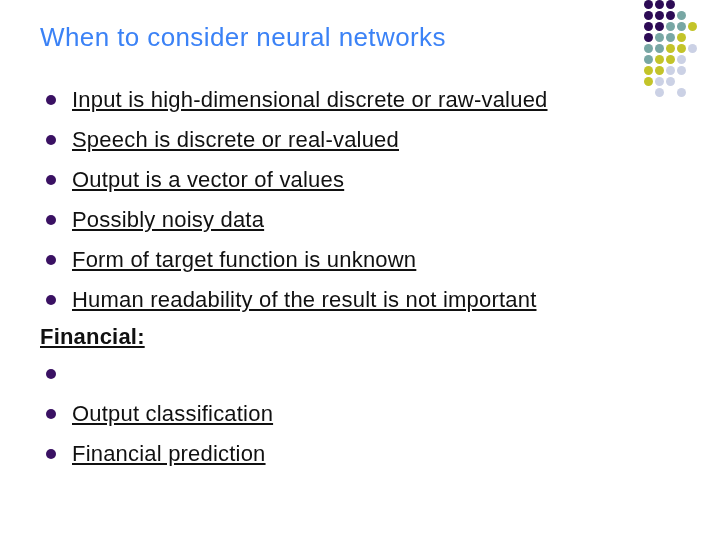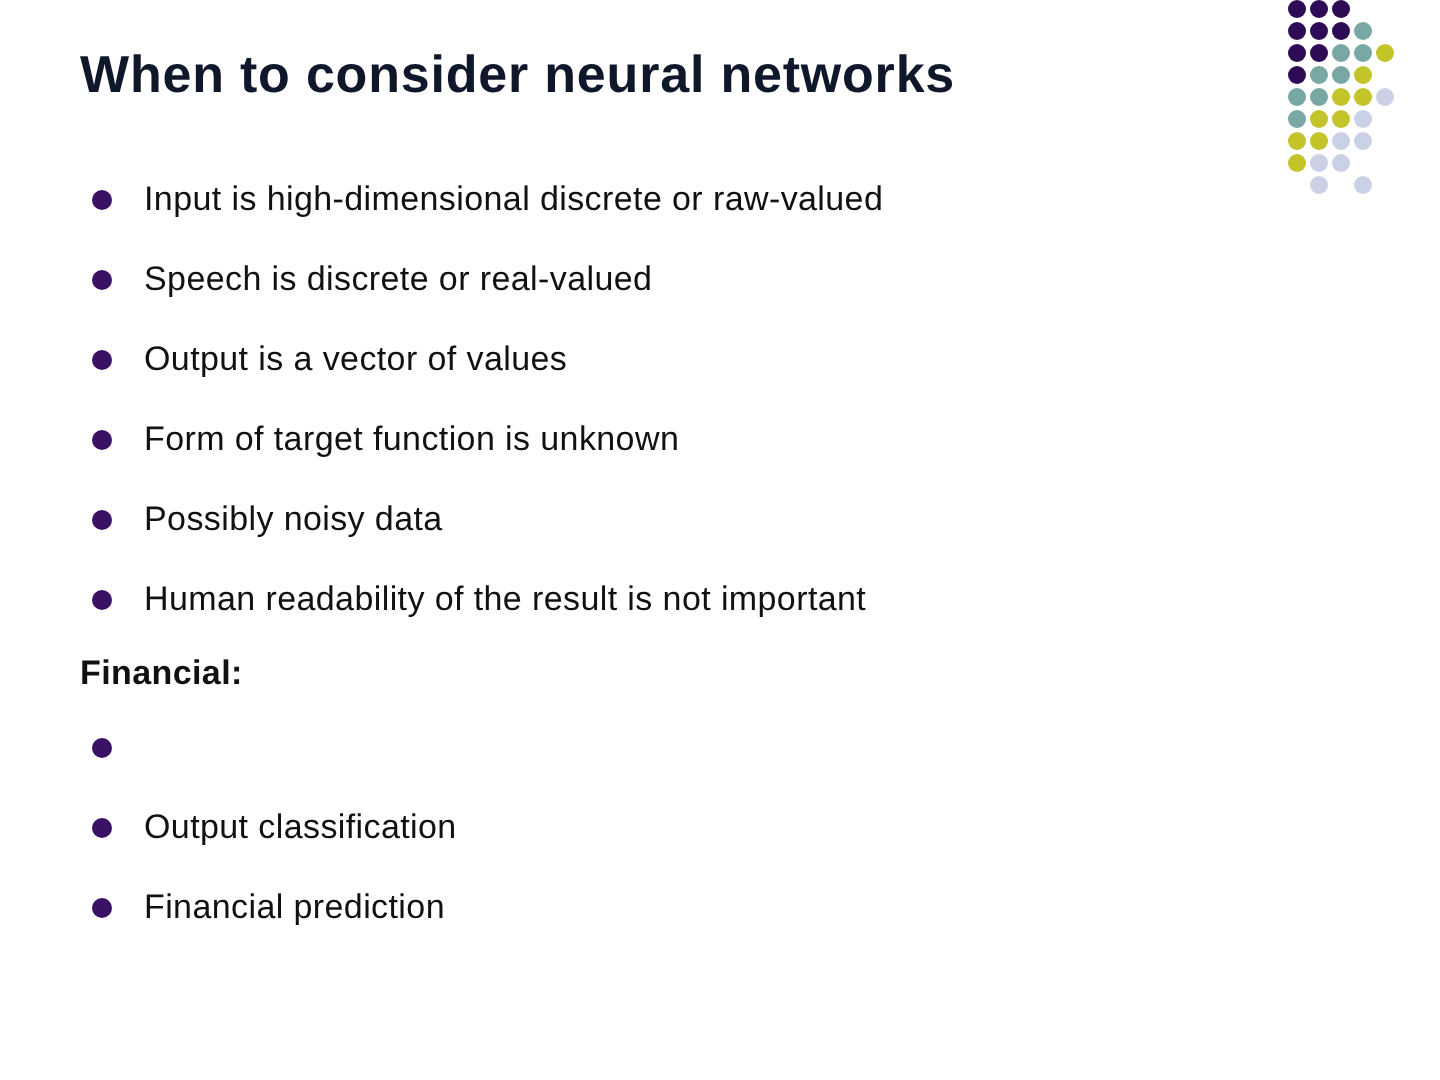--- a/index.html
+++ b/index.html
@@ -16,23 +16,23 @@
     width: 720px;
     height: 540px;
     background: #ffffff;
   }
   .slide-title {
     position: absolute;
     left: 40px;
     top: 22px;
     margin: 0;
     font-size: 26px;
-    font-weight: bold;
+    font-weight: normal;
     letter-spacing: 0.4px;
-    color: #0f172a;
+    color: #3b82f6;
     white-space: nowrap;
     z-index: 2;
   }
   
   .deco {
     position: absolute;
     top: 0;
     right: 0;
     width: 100px;
     height: 110px;
@@ -60,22 +60,23 @@
     border-radius: 50%;
   }
   
   .content {
     position: absolute;
     left: 40px;
     top: 80px;
     width: 660px;
     z-index: 3;
     color: #111111;
-    font-size: 17px;
+    font-size: 22px;
     letter-spacing: 0.2px;
+    text-decoration: underline;
   }
   .line {
     display: flex;
     align-items: center;
     height: 40px;
     white-space: nowrap;
   }
   .line.bullet-line {
     padding-left: 6px;
   }
@@ -235,28 +236,28 @@
       <div class="line bullet-line">
         <span class="glyph"></span>
         <span>Speech is discrete or real-valued</span>
       </div>
       <div class="line bullet-line">
         <span class="glyph"></span>
         <span>Output is a vector of values</span>
       </div>
       <div class="line bullet-line">
         <span class="glyph"></span>
+        <span>Possibly noisy data</span>
+      </div>
+      <div class="line bullet-line">
+        <span class="glyph"></span>
         <span>Form of target function is unknown</span>
       </div>
       <div class="line bullet-line">
         <span class="glyph"></span>
-        <span>Possibly noisy data</span>
-      </div>
-      <div class="line bullet-line">
-        <span class="glyph"></span>
         <span>Human readability of the result is not important</span>
       </div>
       <div class="line examples-line">Financial:</div>
       <div class="line bullet-line">
         <span class="glyph"></span>
       </div>
       <div class="line bullet-line">
         <span class="glyph"></span>
         <span>Output classification</span>
       </div>

